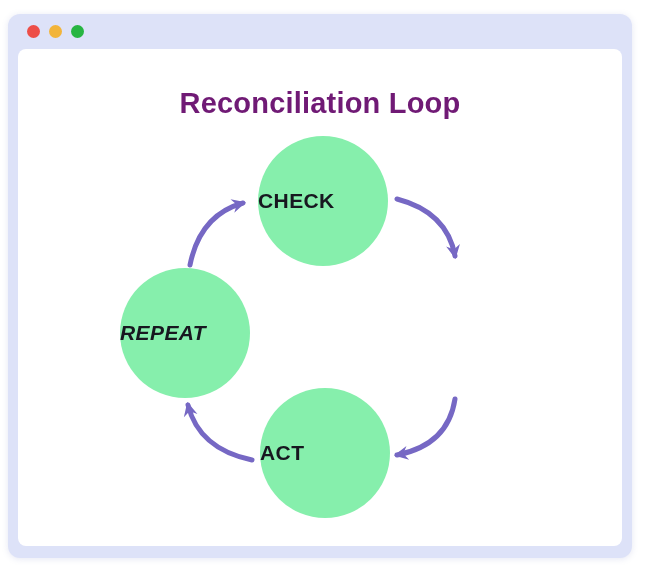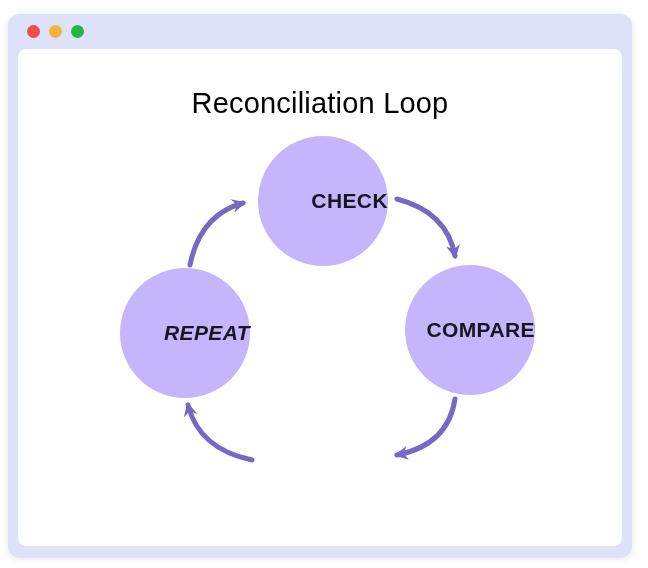--- a/index.html
+++ b/index.html
@@ -46,38 +46,38 @@
     border-radius: 8px;
     overflow: hidden;
   }
 
   
   .title {
     position: absolute;
     left: 0; right: 0; top: 38px;
     text-align: center;
     font-size: 29px;
-    font-weight: 400;
+    font-weight: 700;
     letter-spacing: 0.2px;
-    color: #000000;
+    color: #701a75;
   }
 
   .arrows {
     position: absolute;
     left: 0; top: 0;
   }
 
   .node {
     position: absolute;
     width: 130px; height: 130px;
     border-radius: 50%;
-    background: #c4b5fd;
+    background: #86efac;
     display: flex;
     align-items: center;
-    justify-content: flex-end;
+    justify-content: flex-start;
   }
   .node span {
     font-size: 21px;
     font-weight: 700;
     letter-spacing: 0.4px;
     color: #17171f;
   }
   .node.check   { left: 240px; top: 87px; }
   .node.compare { left: 387px; top: 216px; }
   .node.act     { left: 242px; top: 339px; }
@@ -107,22 +107,22 @@
         </defs>
         <path d="M172,216 Q182,166 225,154" fill="none" stroke="#7668c4" stroke-width="5" stroke-linecap="round" marker-end="url(#ah)"></path>
         <path d="M379,150 Q429,163 437,207" fill="none" stroke="#7668c4" stroke-width="5" stroke-linecap="round" marker-end="url(#ah)"></path>
         <path d="M437,350 Q430,396 379,406" fill="none" stroke="#7668c4" stroke-width="5" stroke-linecap="round" marker-end="url(#ah)"></path>
         <path d="M234,411 Q181,400 170,356" fill="none" stroke="#7668c4" stroke-width="5" stroke-linecap="round" marker-end="url(#ah)"></path>
       </svg>
 
       <div class="node check">
         <span>CHECK</span>
       </div>
-      <div class="node compare">
-        <span>COMPARE</span>
+      <div class="node act">
+        <span>ACT</span>
       </div>
       <div class="node repeat">
         <span>REPEAT</span>
       </div>
 
     </div>
   </div>
 </div>
 
 </body></html>

